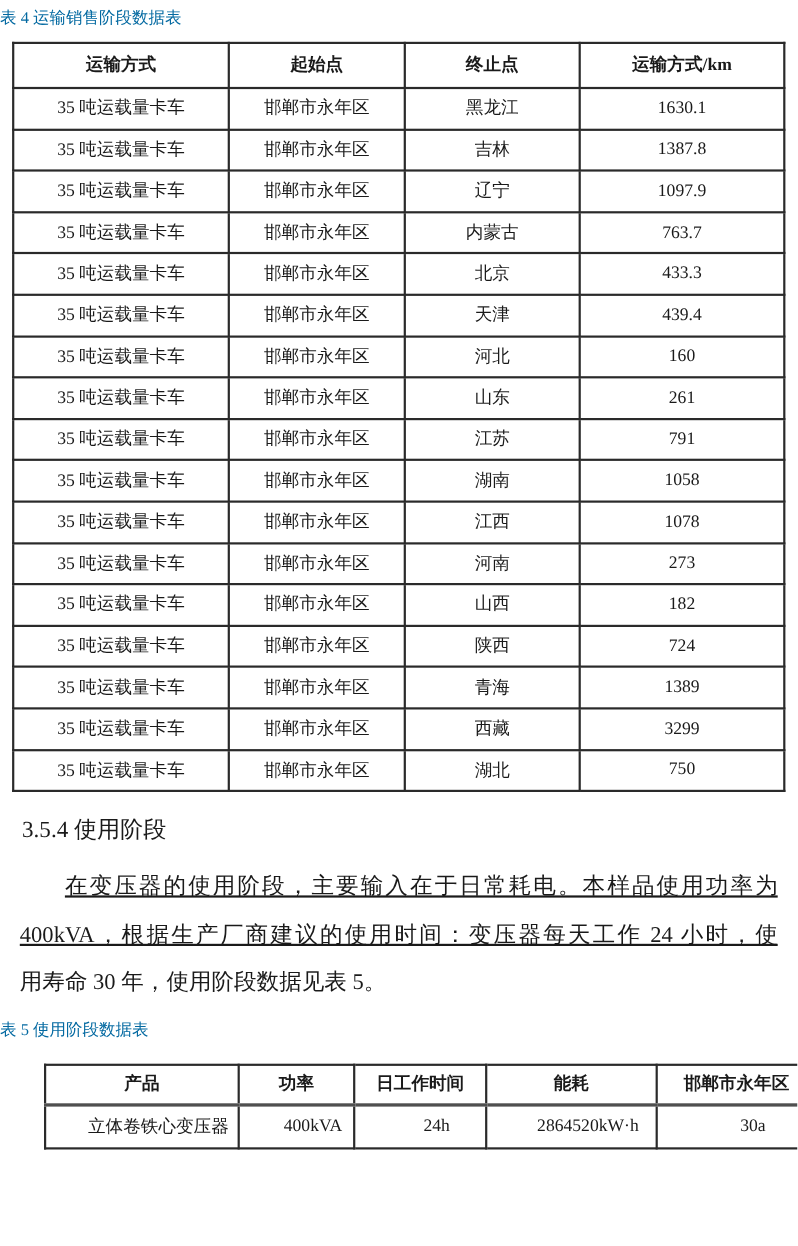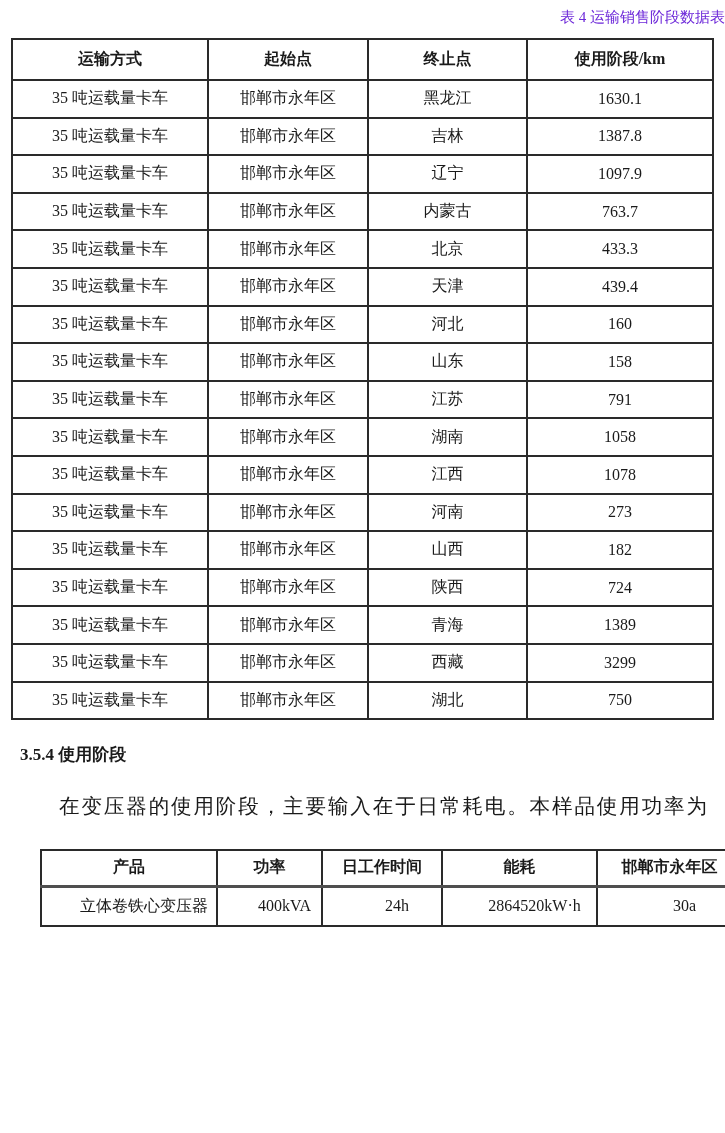--- a/index.html
+++ b/index.html
@@ -6,25 +6,25 @@
   .page{
     position:relative;
     width:725px;height:1133px;
     background:#ffffff;
     font-family:"Liberation Serif","DejaVu Serif",serif;
     color:#1a1a1a;
     overflow:hidden;
     box-sizing:border-box;
   }
   .caption{
-    text-align:right;
+    text-align:left;
     font-size:15px;
     line-height:19px;
     padding-top:8px;
-    color:#6d28d9;
+    color:#0369a1;
   }
   table{
     border-collapse:collapse;
     table-layout:fixed;
     width:701px;
     margin:0 auto;
   }
   th,td{
     border:2px solid #2a2a2a;
     text-align:center;
@@ -36,31 +36,31 @@
   }
   th{font-weight:bold;}
   .t4{margin-top:11px;}
   .t4 th{height:39px;border-radius:15px;}
   .t4 td{height:35.6px;}
   .t5{margin-top:20px;margin-left:40px;}
   .t5 th{height:34px;border-bottom:3px solid #4f4f4f;}
   .t5 td{height:37px;padding-left:32px;}
   .heading{
     margin:21px 0 0 20px;
-    font-size:17px;
-    font-weight:bold;
+    font-size:21px;
+    font-weight:normal;
     line-height:27px;
   }
   .para{
     margin:17px 18px 0 18px;
     font-size:20.5px;
     line-height:43.5px;
   }
   .pline{min-height:43.5px;}
-  .just{text-align:justify;text-align-last:justify;}
+  .just{text-align:justify;text-align-last:justify;text-decoration:underline;}
   .indent{text-indent:2em;}
   .c5{padding-top:12px;}
   .pagenum{
     position:absolute;
     bottom:13px;left:0;right:0;
     text-align:center;
     font-size:14px;
   }
 </style>
 </head>
@@ -75,21 +75,21 @@
       <col style="width:196px">
       <col style="width:160px">
       <col style="width:159px">
       <col style="width:186px">
     </colgroup>
     <thead>
       <tr>
           <th>运输方式</th>
           <th>起始点</th>
           <th>终止点</th>
-          <th>使用阶段/km</th>
+          <th>运输方式/km</th>
         </tr>
     </thead>
     <tbody>
         <tr>
           <td>35 吨运载量卡车</td>
           <td>邯郸市永年区</td>
           <td>黑龙江</td>
           <td>1630.1</td>
         </tr>
         <tr>
@@ -125,21 +125,21 @@
         <tr>
           <td>35 吨运载量卡车</td>
           <td>邯郸市永年区</td>
           <td>河北</td>
           <td>160</td>
         </tr>
         <tr>
           <td>35 吨运载量卡车</td>
           <td>邯郸市永年区</td>
           <td>山东</td>
-          <td>158</td>
+          <td>261</td>
         </tr>
         <tr>
           <td>35 吨运载量卡车</td>
           <td>邯郸市永年区</td>
           <td>江苏</td>
           <td>791</td>
         </tr>
         <tr>
           <td>35 吨运载量卡车</td>
           <td>邯郸市永年区</td>
@@ -188,22 +188,25 @@
           <td>湖北</td>
           <td>750</td>
         </tr>
       </tbody>
   </table>
 
   <div class="heading">3.5.4 使用阶段</div>
 
   <div class="para">
     <div class="pline just indent">在变压器的使用阶段，主要输入在于日常耗电。本样品使用功率为</div>
+    <div class="pline just">400kVA，根据生产厂商建议的使用时间：变压器每天工作 24 小时，使</div>
+    <div class="pline">用寿命 30 年，使用阶段数据见表 5。</div>
   </div>
 
+  <div class="caption c5">表 5 使用阶段数据表</div>
 
   <table class="t5">
     <colgroup>
       <col style="width:176px">
       <col style="width:105px">
       <col style="width:120px">
       <col style="width:155px">
       <col style="width:145px">
     </colgroup>
     <thead>

